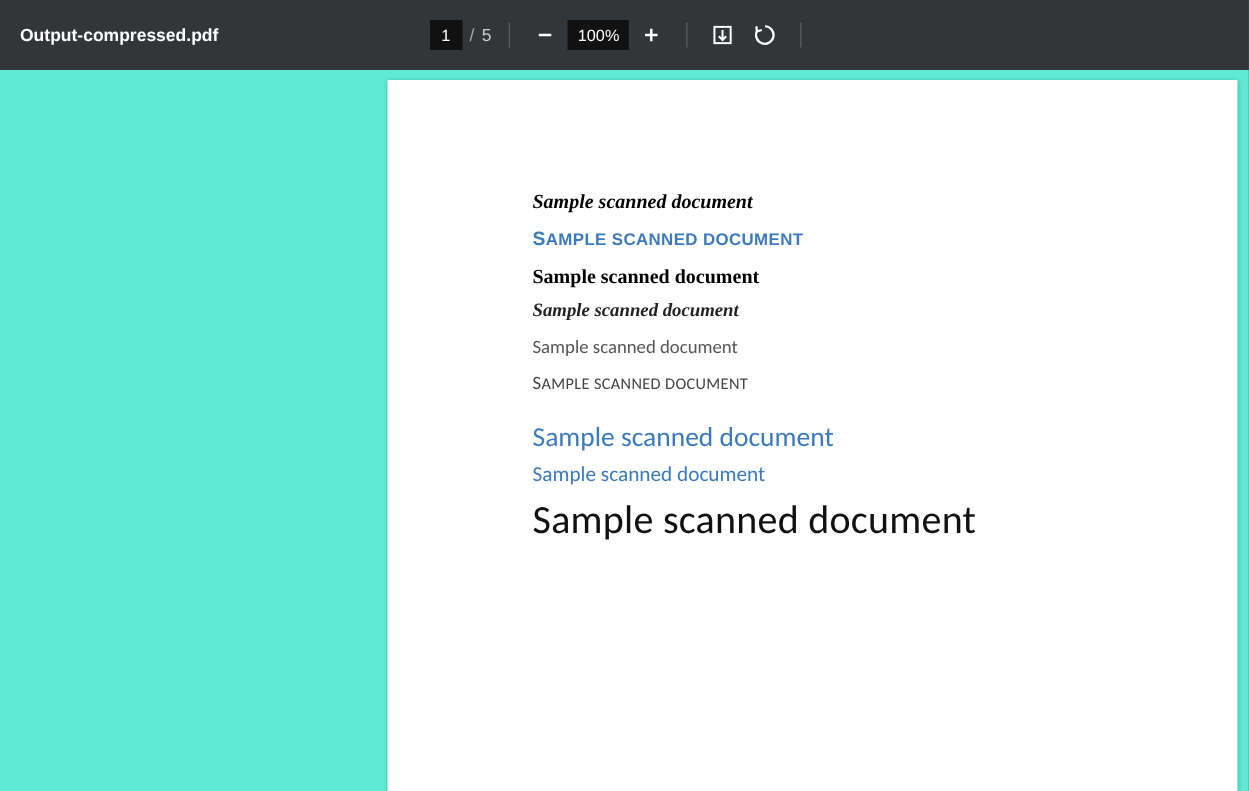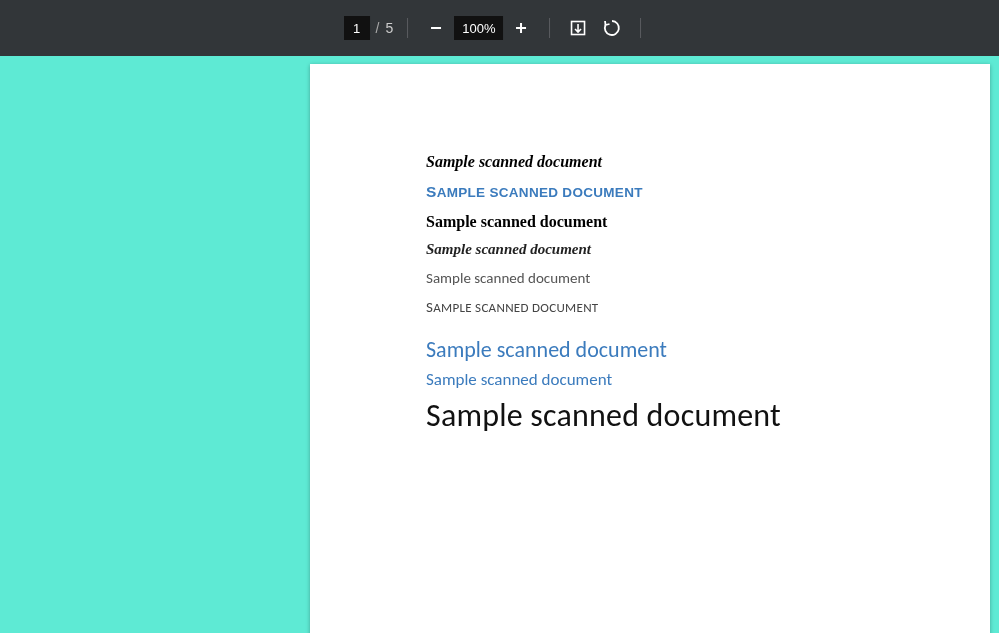--- a/index.html
+++ b/index.html
@@ -54,20 +54,21 @@
     .l6::first-letter { font-size:15px; }
     .l7 { font-size:22px; color:#3b7bbd; font-weight:400; margin-top:24px; margin-bottom:10px;}
     .l8 { font-size:17px; color:#3b7bbd; font-weight:400; margin-bottom:12px;}
     .l9 { font-size:32px; color:#111; font-weight:400; letter-spacing:.2px;}
     svg { display:block; }
   </style>
 </head>
 <body>
 
 <div class="toolbar">
+  <span class="filename">Output-compressed.pdf</span>
 
   <div class="tb-center">
     <input class="page-input" value="1" style="">
     <span class="page-sep">/</span>
     <span class="page-total">5</span>
     <div class="vdiv"></div>
 
     <div class="tb-btn">
       <span>
         <svg width="14" height="14" viewBox="0 0 14 14">

